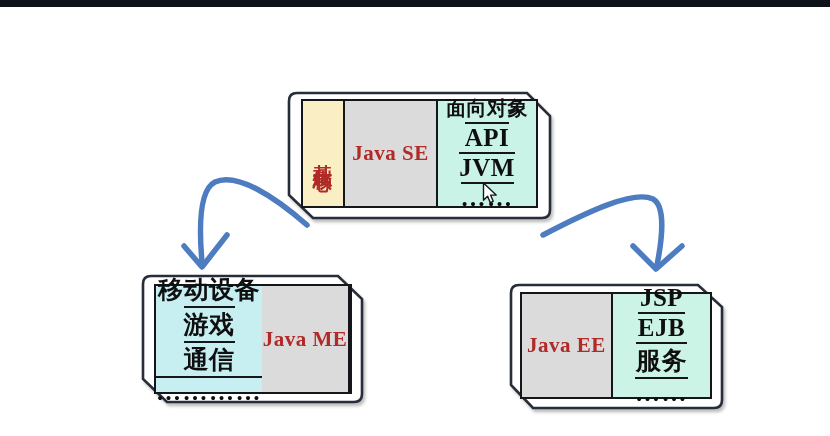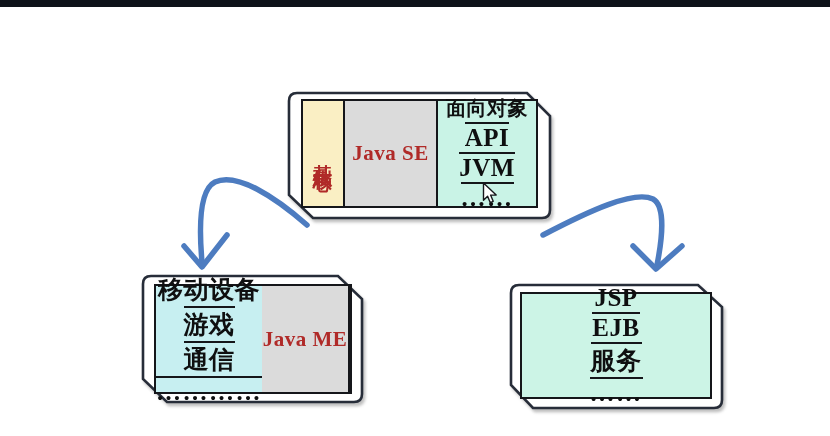--- a/index.html
+++ b/index.html
@@ -90,20 +90,23 @@
       <div class="row">
         <span class="item-text dots">…………</span>
         </div>
     </div>
     <div class="col title" style="width:89px;">
       <span class="red-title">Java ME</span>
     </div>
   </div>
 
   <div class="panel" style="left:520px;top:292px;width:192px;height:107px;">
+    <div class="col title" style="width:91px;">
+      <span class="red-title">Java EE</span>
+    </div>
     <div class="col items" style="background:var(--cyan-ee,#ccf4e6);">
       <div class="row">
         <span class="item-text">JSP</span>
         </div>
       <div class="row">
         <span class="item-text">EJB</span>
         </div>
       <div class="row">
         <span class="item-text">服务</span>
         </div>

